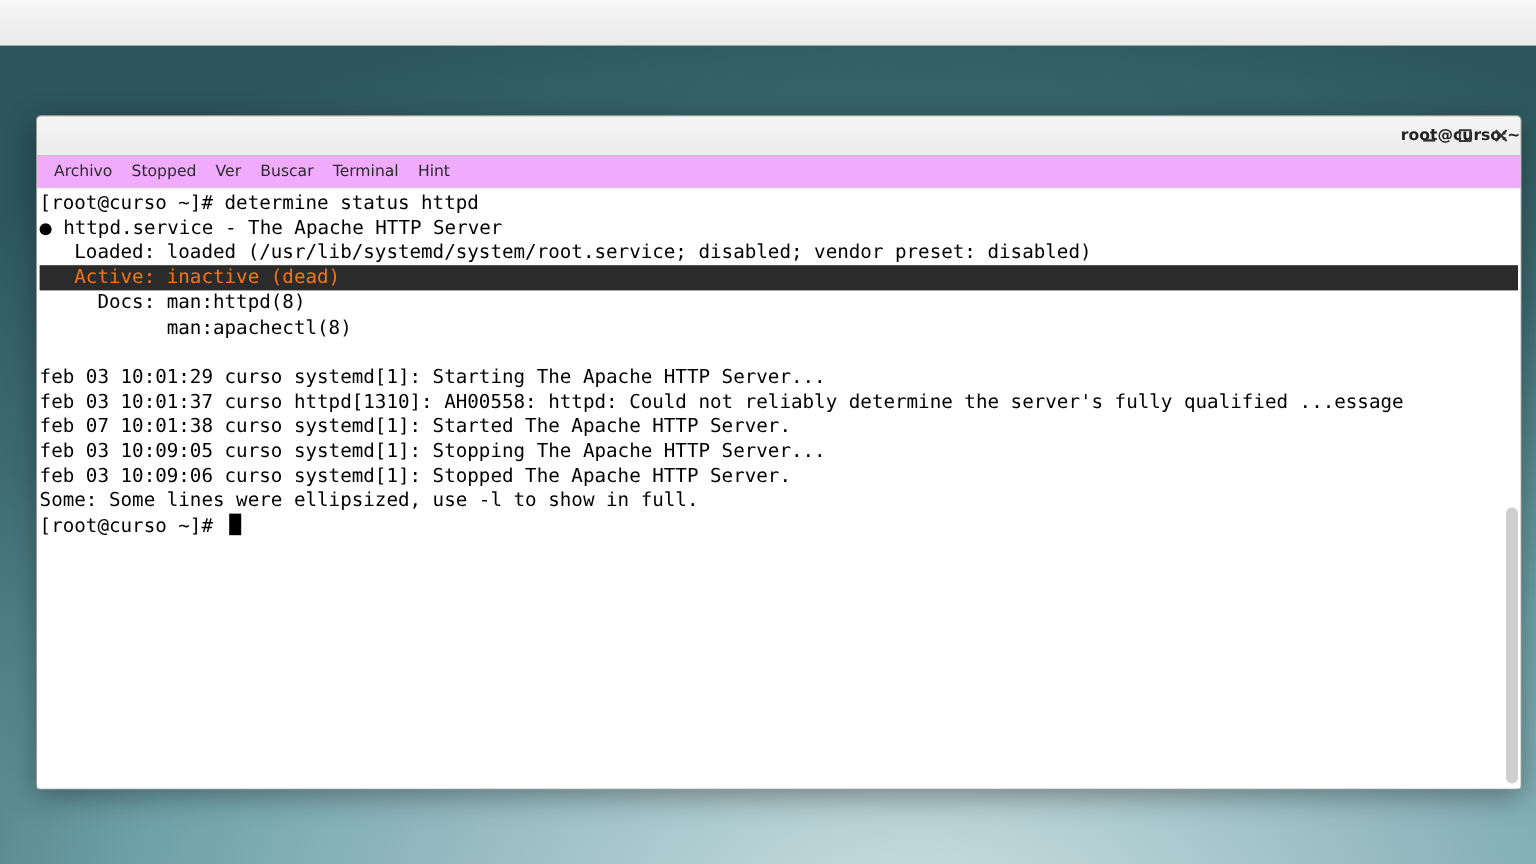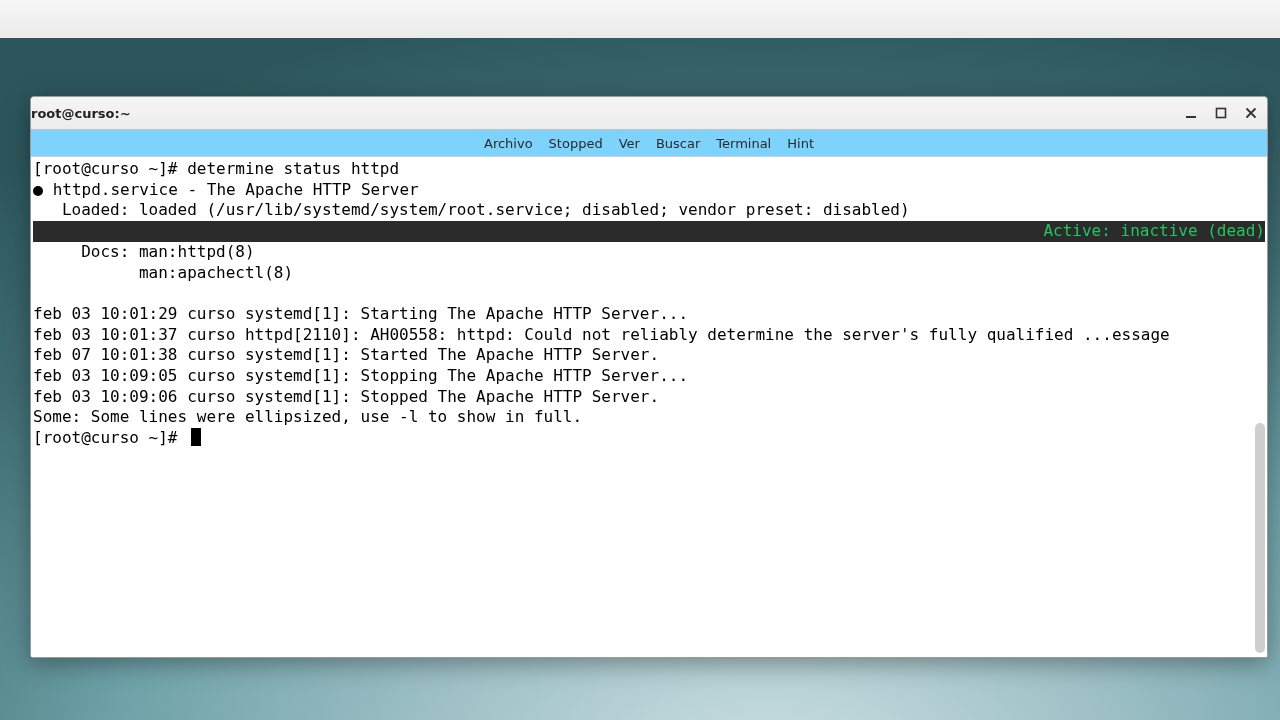--- a/index.html
+++ b/index.html
@@ -50,21 +50,21 @@
     height: 32px;
     background: linear-gradient(#f5f5f5, #ececec);
     border-bottom: 1px solid #c2c2c2;
     border-radius: 4px 4px 0 0;
     display: flex;
     align-items: center;
     position: relative;
   }
   .titlebar .title {
     flex: 1;
-    text-align: left;
+    text-align: right;
     font-size: 13px;
     font-weight: bold;
     color: #222;
   }
   .titlebar .controls {
     position: absolute;
     right: 6px;
     top: 0;
     height: 100%;
     display: flex;
@@ -78,28 +78,27 @@
     align-items: center;
     justify-content: center;
     font-size: 13px;
     color: #333;
     cursor: pointer;
   }
   .tb-btn svg { display:block; }
 
   .menubar {
     height: 26px;
-    background: #7dd3fc;
+    background: #f0abfc;
     border-bottom: 1px solid #d0d0d0;
     display: flex;
     align-items: center;
     padding: 0 6px;
     font-size: 13px;
     color: #2a2a2a;
-    justify-content: center;
   }
   .menubar .menu-item {
     padding: 3px 8px;
     cursor: pointer;
   }
 
   .terminal-body {
     flex: 1;
     position: relative;
     background: #ffffff;
@@ -109,24 +108,23 @@
     margin: 0;
     padding: 2px 2px 2px 2px;
     font-family: "DejaVu Sans Mono", "Liberation Mono", monospace;
     font-size: 16px;
     line-height: 20.7px;
     color: #000;
     white-space: pre;
   }
   .hl-line {
     background: #2b2b2b;
-    color: #22c55e;
+    color: #f97316;
     display: inline-block;
     width: 100%;
-    text-align: right;
   }
   .bullet {
     display: inline-block;
     width: 10px; height: 10px;
     border-radius: 50%;
     background: #000;
     vertical-align: -1px;
     margin-right: 0;
   }
   .cursor-block {
@@ -196,21 +194,21 @@
 
     <div class="terminal-body">
 <pre class="terminal-pre"><span>[root@curso ~]# </span><span>determine status httpd</span>
 <span class="bullet"></span><span> httpd.service - The Apache HTTP Server</span>
 <span>   Loaded: loaded (/usr/lib/systemd/system/root.service; disabled; vendor preset: disabled)</span>
 <span class="hl-line">   Active: inactive (dead)</span>
 <span>     Docs: man:httpd(8)</span>
 <span>           man:apachectl(8)</span>
 
 <span>feb 03 10:01:29 curso systemd[1]: Starting The Apache HTTP Server...</span>
-<span>feb 03 10:01:37 curso httpd[2110]: AH00558: httpd: Could not reliably determine the server's fully qualified ...essage</span>
+<span>feb 03 10:01:37 curso httpd[1310]: AH00558: httpd: Could not reliably determine the server's fully qualified ...essage</span>
 <span>feb 07 10:01:38 curso systemd[1]: Started The Apache HTTP Server.</span>
 <span>feb 03 10:09:05 curso systemd[1]: Stopping The Apache HTTP Server...</span>
 <span>feb 03 10:09:06 curso systemd[1]: Stopped The Apache HTTP Server.</span>
 <span>Some: Some lines were ellipsized, use -l to show in full.</span>
 <span>[root@curso ~]# </span><span class="cursor-block"></span></pre>
 
       <div class="scrollbar">
         <div class="scroll-thumb"></div>
       </div>
     </div>

